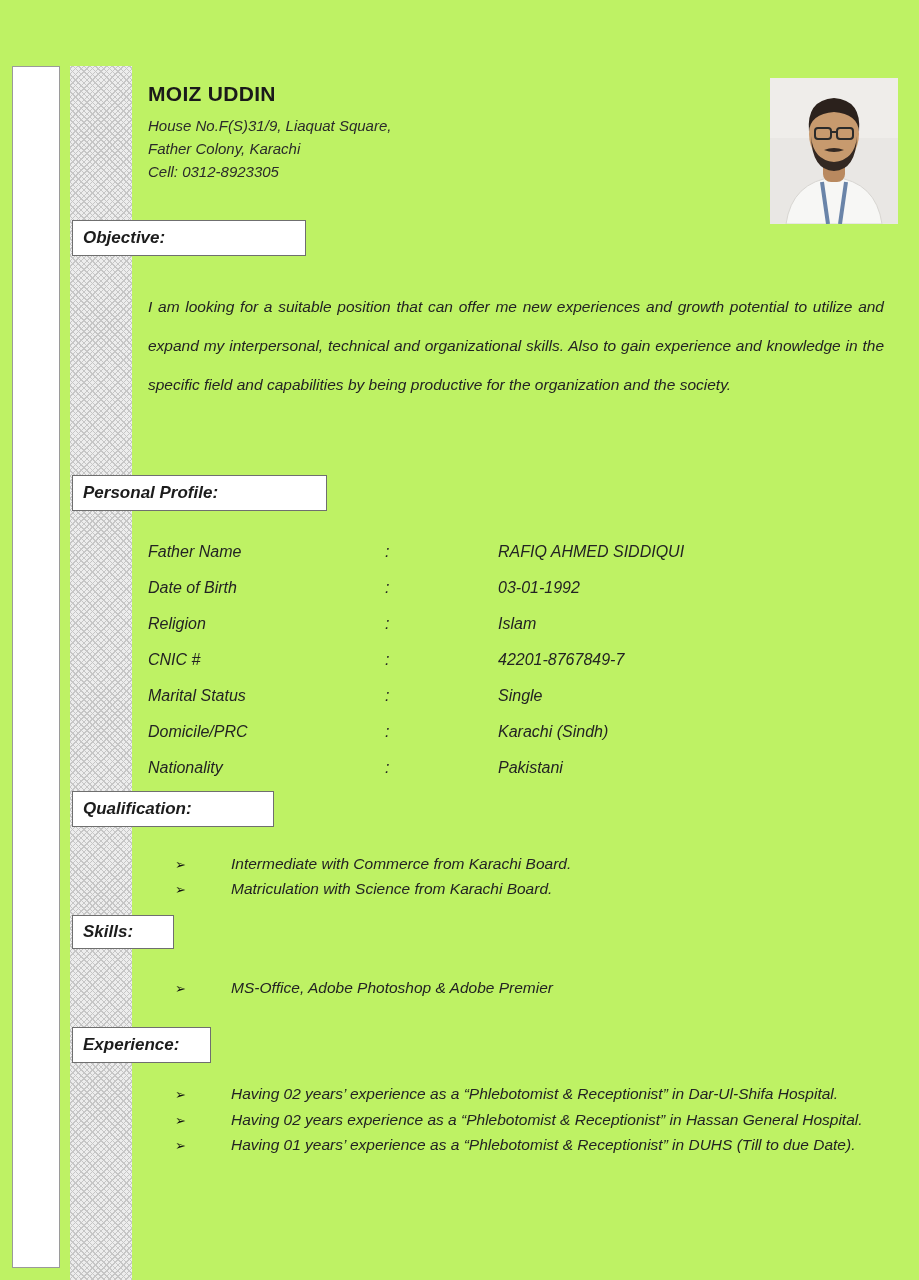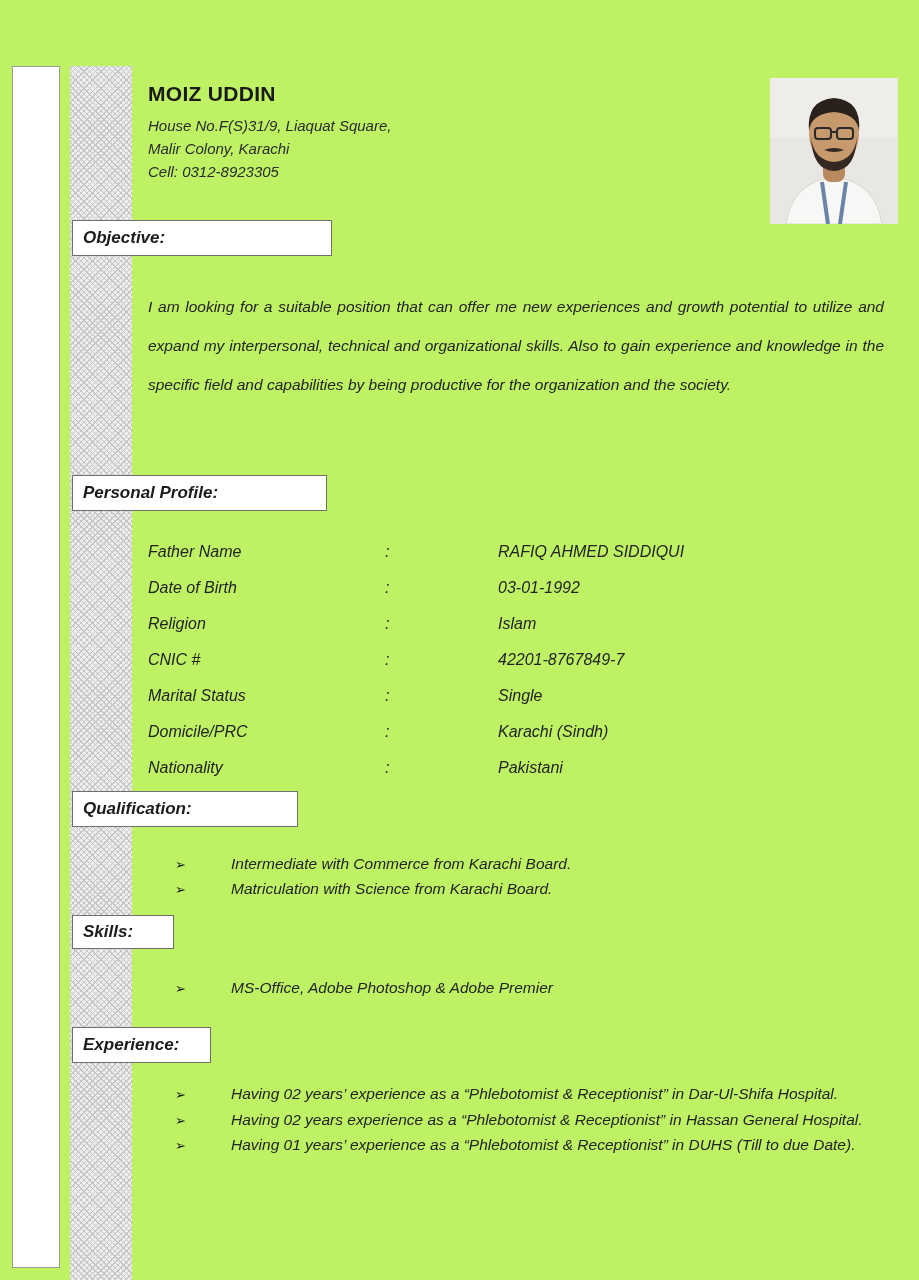--- a/index.html
+++ b/index.html
@@ -59,23 +59,23 @@
     border: 1px solid #6f6f6f;
     background: #ffffff;
     display: flex;
     align-items: center;
     padding-left: 10px;
     font-style: italic;
     font-weight: 700;
     font-size: 17px;
     color: #1c1c1c;
   }
-  .box-objective   { top: 220px;  width: 260px; }
+  .box-objective   { top: 220px;  width: 234px; }
   .box-profile     { top: 475px;  width: 255px; }
-  .box-qualification { top: 791px; width: 226px; }
+  .box-qualification { top: 791px; width: 202px; }
   .box-skills      { top: 915px;  width: 102px; height: 34px; }
   .box-experience  { top: 1027px; width: 139px; }
   .objective-text {
     position: absolute;
     left: 148px; top: 287px;
     width: 736px;
     font-style: italic;
     font-size: 15.5px;
     line-height: 39px;
     text-align: justify;
@@ -128,21 +128,21 @@
 
 <div class="page">
 
   <div class="left-rule-box"></div>
   <div class="hatch-strip"></div>
 
   <div class="name">MOIZ UDDIN</div>
 
   <div class="address">
     <div>House No.F(S)31/9, Liaquat Square,</div>
-    <div>Malir Colony, Karachi</div>
+    <div>Father Colony, Karachi</div>
     <div>Cell: 0312-8923305</div>
   </div>
 
   <div class="photo">
     <svg viewBox="0 0 128 146" xmlns="http://www.w3.org/2000/svg">
       <rect width="128" height="146" fill="#e9e7e4"></rect>
       <rect x="0" y="0" width="128" height="60" fill="#efedea"></rect>
 
       <path d="M16 146 Q22 104 64 99 Q106 104 112 146 Z" fill="#f7f7f5" stroke="#d8d6d2" stroke-width="1"></path>
 

